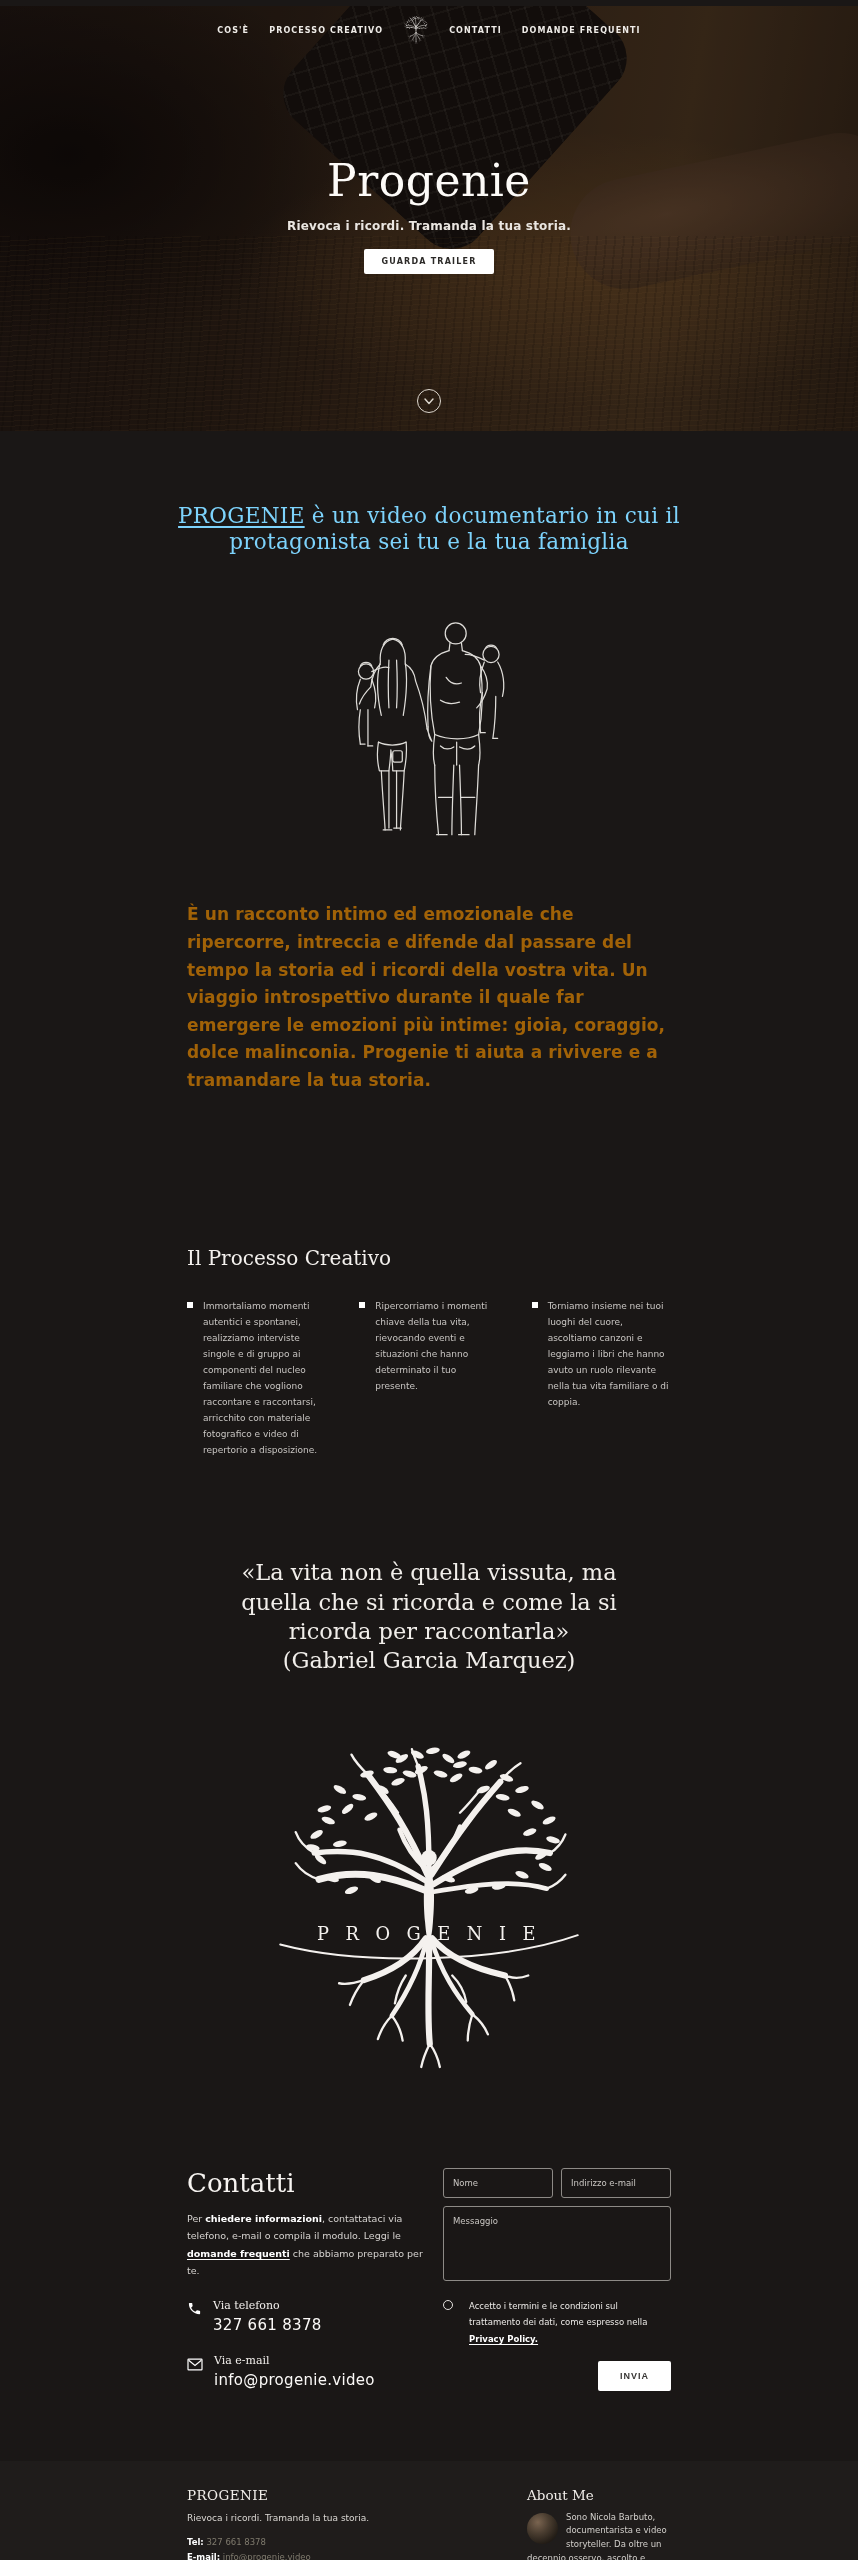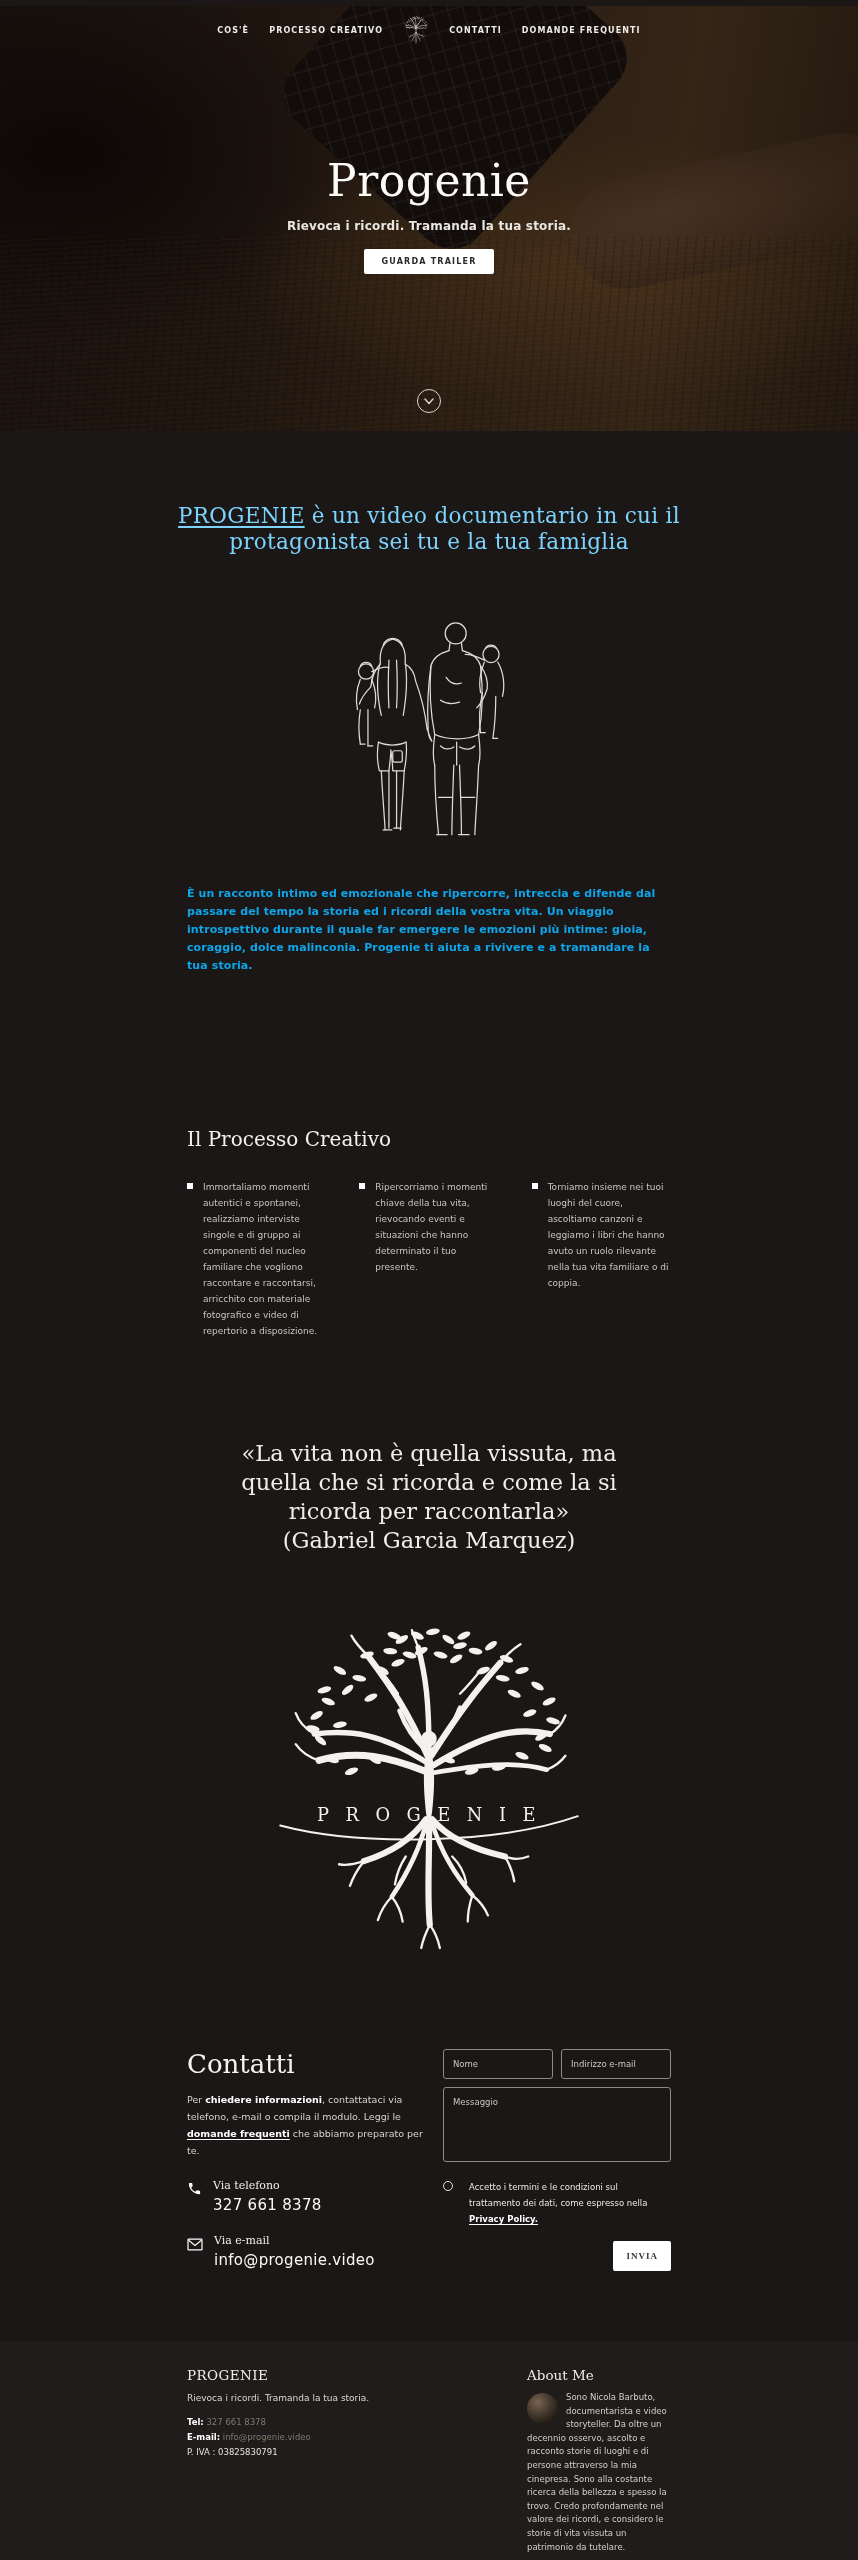--- a/index.html
+++ b/index.html
@@ -50,21 +50,21 @@
     border:1.4px solid #ddd7ce; border-radius:50%; display:flex; align-items:center; justify-content:center; cursor:pointer; background:transparent; }
 
   
   .container { width:484px; margin:0 auto; }
 
   
   .section-about { padding-top:72px; }
   .about-heading { text-align:center; font-size:21.5px; line-height:1.22; font-weight:500; color:#7dd3fc; letter-spacing:.3px; }
   .about-heading .u { text-decoration:underline; text-underline-offset:3px; }
   .family-art { display:flex; justify-content:center; margin-top:46px; }
-  .about-paragraph { margin-top:36px; font-size:11px; line-height:1.62; font-weight:700; color:#0ea5e9; letter-spacing:.1px; }
+  .about-paragraph { margin-top:52px; font-size:17px; line-height:1.62; font-weight:700; color:#a16207; letter-spacing:.1px; }
 
   
   .section-process { padding-top:152px; }
   .process-heading { font-size:20px; font-weight:500; color:#f3f0ed; }
   .process-cols { display:flex; gap:33px; margin-top:28px; }
   .process-col { flex:1; display:flex; gap:10px; }
   .process-bullet { width:6px; height:6px; background:#fff; flex:0 0 auto; margin-top:4px; }
   .process-col p { font-size:9px; line-height:1.78; color:#c8c5c2; }
 
   
@@ -91,22 +91,22 @@
   .form-row { display:flex; gap:8px; }
   .field { background:transparent; border:1px solid #8d8a86; border-radius:3px; color:#e9e6e3;
     font-family:inherit; font-size:8.5px; padding:9px 9px; width:100%; outline:none; }
   .field::placeholder { color:#c9c6c2; }
   textarea.field { height:75px; resize:none; margin-top:8px; }
   .consent { display:flex; gap:16px; margin-top:13px; align-items:flex-start; }
   .consent-box { width:10px; height:10px; border:1px solid #e3e0dc; border-radius:50%; flex:0 0 auto; margin-top:2px; cursor:pointer; background:transparent; }
   .consent p { font-size:8.5px; line-height:1.9; color:#eceae7; }
   .consent a { color:#fff; font-weight:700; text-decoration:underline; text-underline-offset:2px; }
   .submit-row { display:flex; justify-content:flex-end; margin-top:14px; }
-  .submit-btn { background:#fff; color:#3a3836; border:none; cursor:pointer; font-family:Liberation Serif, serif;
-    font-size:9px; font-weight:600; letter-spacing:1px; padding:10px 13px; border-radius:2px; }
+  .submit-btn { background:#fff; color:#3a3836; border:none; cursor:pointer; font-family:Liberation Sans, sans-serif;
+    font-size:9px; font-weight:600; letter-spacing:1px; padding:10px 22px; border-radius:2px; }
 
   
   .footer { background:#1f1c1b; padding:26px 0 24px; }
   .footer-grid { display:flex; justify-content:space-between; }
   .footer-left { width:250px; }
   .footer-right { width:144px; }
   .footer-brand { font-size:13.5px; color:#f1eeea; font-weight:500; letter-spacing:.4px; }
   .footer-tagline { margin-top:10px; font-size:9px; color:#dbd8d4; }
   .footer-line { margin-top:4px; font-size:8.5px; line-height:1.75; color:#e6e3df; }
   .footer-line b { color:#fff; }

